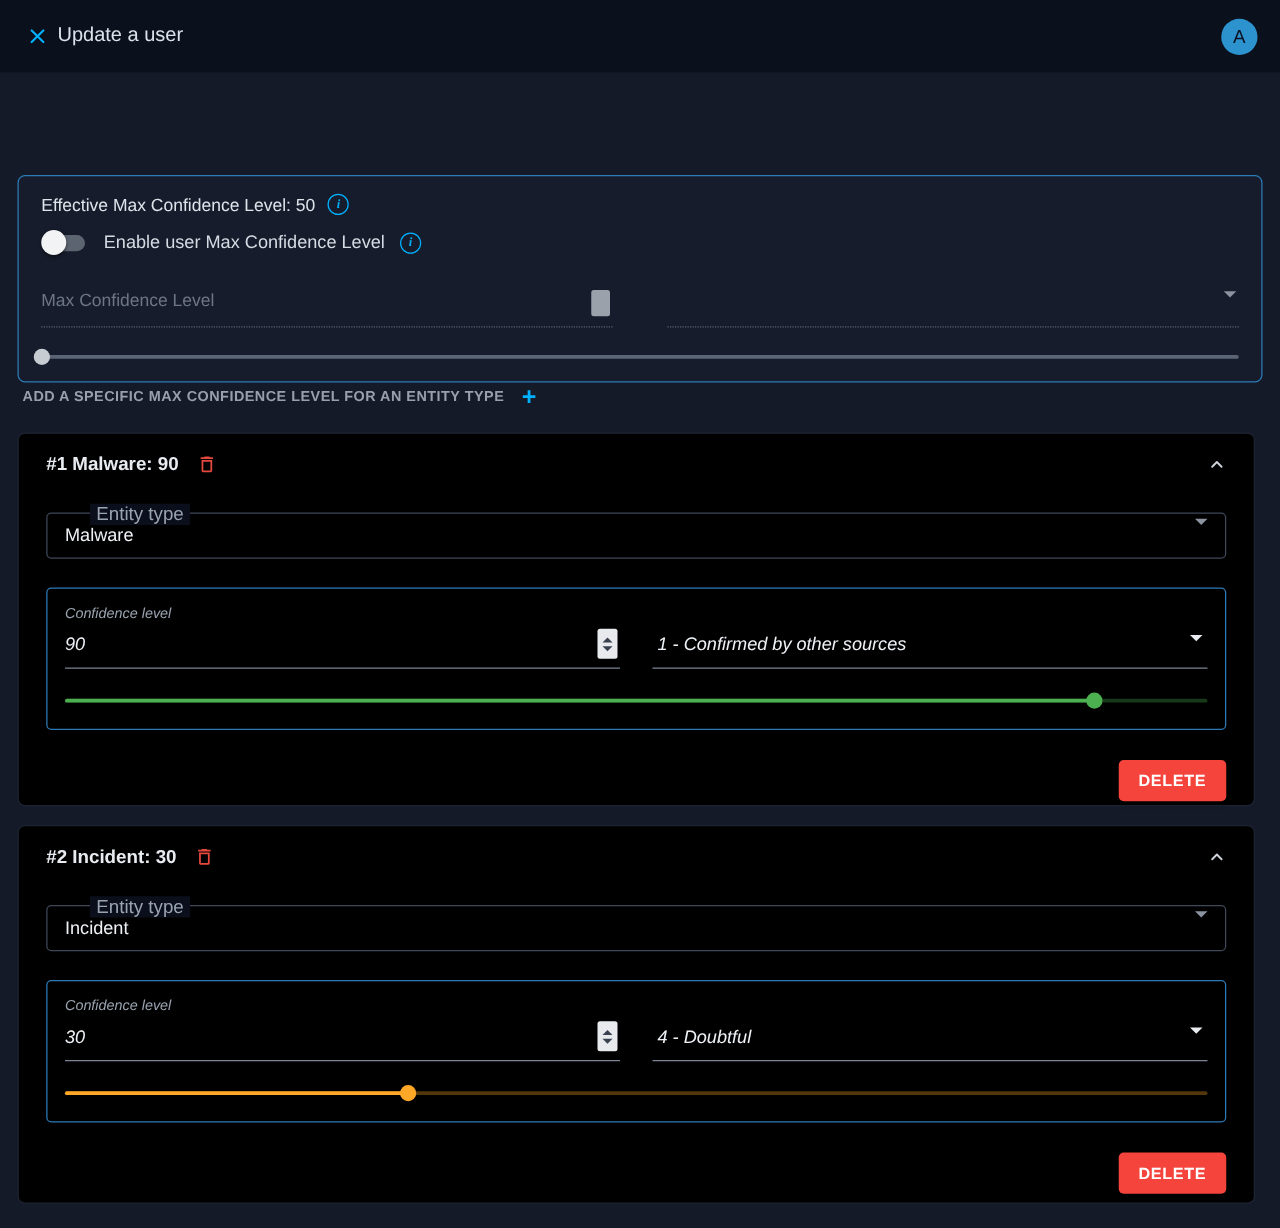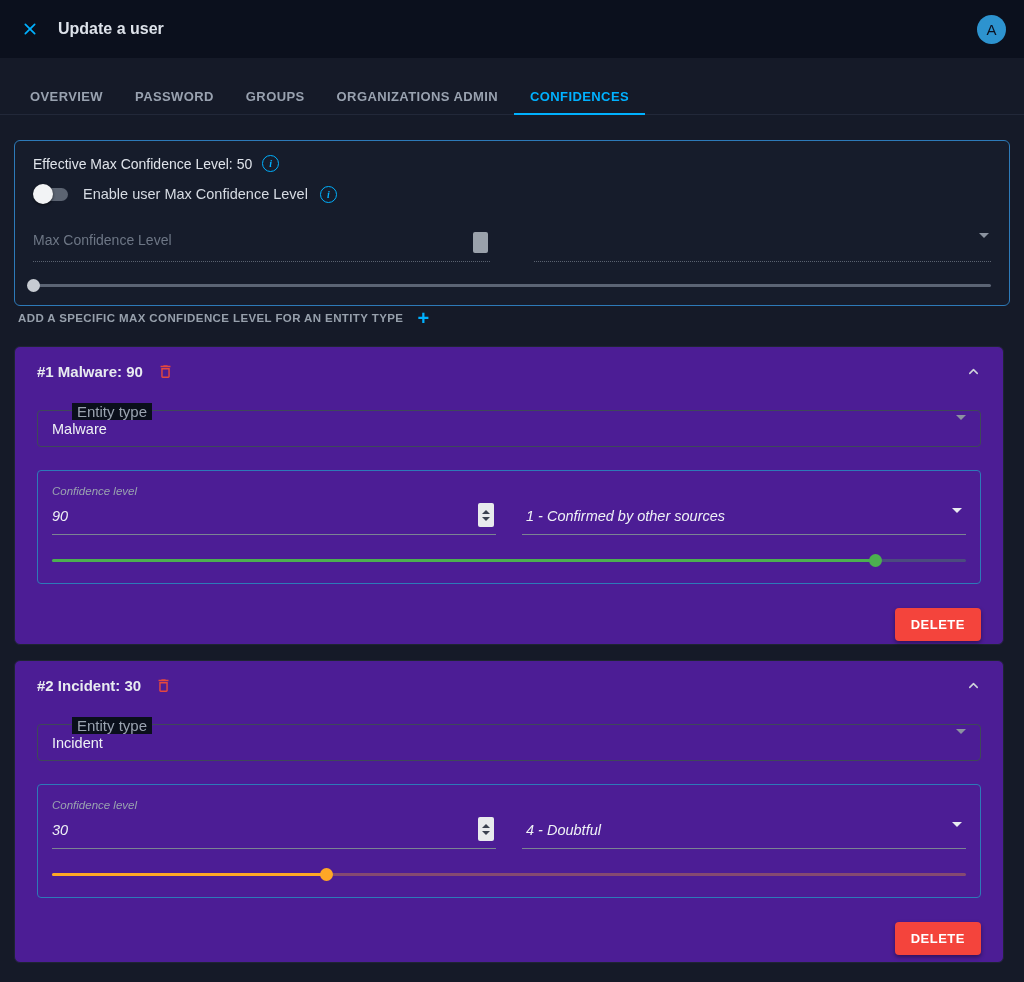--- a/index.html
+++ b/index.html
@@ -4,21 +4,21 @@
 <style>
   * { margin:0; padding:0; box-sizing:border-box; }
   html,body { width:1024px; height:982px; }
   body { font-family:"Liberation Sans", sans-serif; background:#151a28; color:#e8ebf0; overflow:hidden; }
   .root { position:relative; width:1024px; height:982px; background:#151a28; }
 
   
   .appbar { position:absolute; top:0; left:0; right:0; height:58px; background:#0b101d;
             display:flex; align-items:center; padding:0 18px; }
   .close-btn { width:24px; height:24px; display:flex; align-items:center; justify-content:center; cursor:pointer; }
-  .appbar-title { font-size:16px; font-weight:700; color:#dde2ea; margin-left:16px; }
+  .appbar-title { font-size:16px; font-weight:400; color:#dde2ea; margin-left:4px; }
   .avatar { margin-left:auto; width:29px; height:29px; border-radius:50%; background:#2d93cf;
             display:flex; align-items:center; justify-content:center; color:#0b1120; font-size:15px; font-weight:500; cursor:pointer; }
 
   
   .tabs { position:absolute; top:78px; left:0; right:0; height:37px; display:flex; padding-left:14px; border-bottom:1px solid #222839; }
   .tab { padding:0 16px; display:flex; align-items:center; font-size:13px; font-weight:700; letter-spacing:.4px;
          color:#99a2b0; text-transform:uppercase; cursor:pointer; position:relative; }
   .tab.active { color:#00b1ff; }
   .tab.active::after { content:""; position:absolute; left:0; right:0; bottom:-1px; height:2px; background:#00b1ff; }
 
@@ -46,21 +46,21 @@
   .slider .s-knob { position:absolute; right:-7px; top:-5px; width:13px; height:13px; border-radius:50%; }
   .slider.disabled .s-track { background:#5b6474; }
   .slider.disabled .s-knob { background:#c7cbd2; }
 
   
   .add-row { position:absolute; left:18px; top:308px; display:flex; align-items:center; gap:14px; }
   .add-label { font-size:11.5px; font-weight:700; letter-spacing:.4px; color:#97a0ac; text-transform:uppercase; }
   .plus-icon { color:#00b1ff; font-size:20px; font-weight:700; line-height:1; cursor:pointer; }
 
   
-  .card { position:absolute; left:14px; right:20px; background:#4c1d95; border:1px solid #1e2433; border-radius:6px; padding:16px 22px 20px; }
+  .card { position:absolute; left:14px; right:20px; background:#000000; border:1px solid #1e2433; border-radius:6px; padding:16px 22px 20px; }
   .card1 { top:346px; height:299px; }
   .card2 { top:660px; height:303px; }
   .card-head { display:flex; align-items:center; }
   .card-title { font-size:15px; font-weight:700; color:#e8ebf0; }
   .trash-btn { margin-left:14px; cursor:pointer; display:flex; }
   .collapse-btn { margin-left:auto; cursor:pointer; display:flex; }
   .entity-field { position:relative; margin-top:30px; height:37px; border:1px solid #3f4859; border-radius:4px;
                   display:flex; align-items:center; padding:0 14px; cursor:pointer; }
   .entity-legend { position:absolute; top:-8px; left:10px; background:#0a0f1b; padding:0 5px; font-size:15px; color:#9aa3b0;margin-left:24px; }
   .entity-value { font-size:14.5px; color:#eef1f5; }
@@ -102,27 +102,20 @@
     <span class="close-btn">
       <svg width="16" height="16" viewBox="0 0 24 24" fill="none" stroke="#00b1ff" stroke-width="2.6" stroke-linecap="round">
         <line x1="5" y1="5" x2="19" y2="19"></line>
           <line x1="19" y1="5" x2="5" y2="19"></line>
       </svg>
     </span>
     <span class="appbar-title">Update a user</span>
     <span class="avatar">A</span>
   </div>
 
-  <div class="tabs">
-    <div class="tab">Overview</div>
-    <div class="tab">Password</div>
-    <div class="tab">Groups</div>
-    <div class="tab">Organizations admin</div>
-    <div class="tab active">Confidences</div>
-  </div>
 
   <div class="panel">
     <div class="panel-row1">
       <span>Effective Max Confidence Level: 50</span>
       <span class="info-icon">i</span>
     </div>
     <div class="panel-row2">
       <span class="switch">
         <span class="track"></span>
           <span class="knob"></span>

